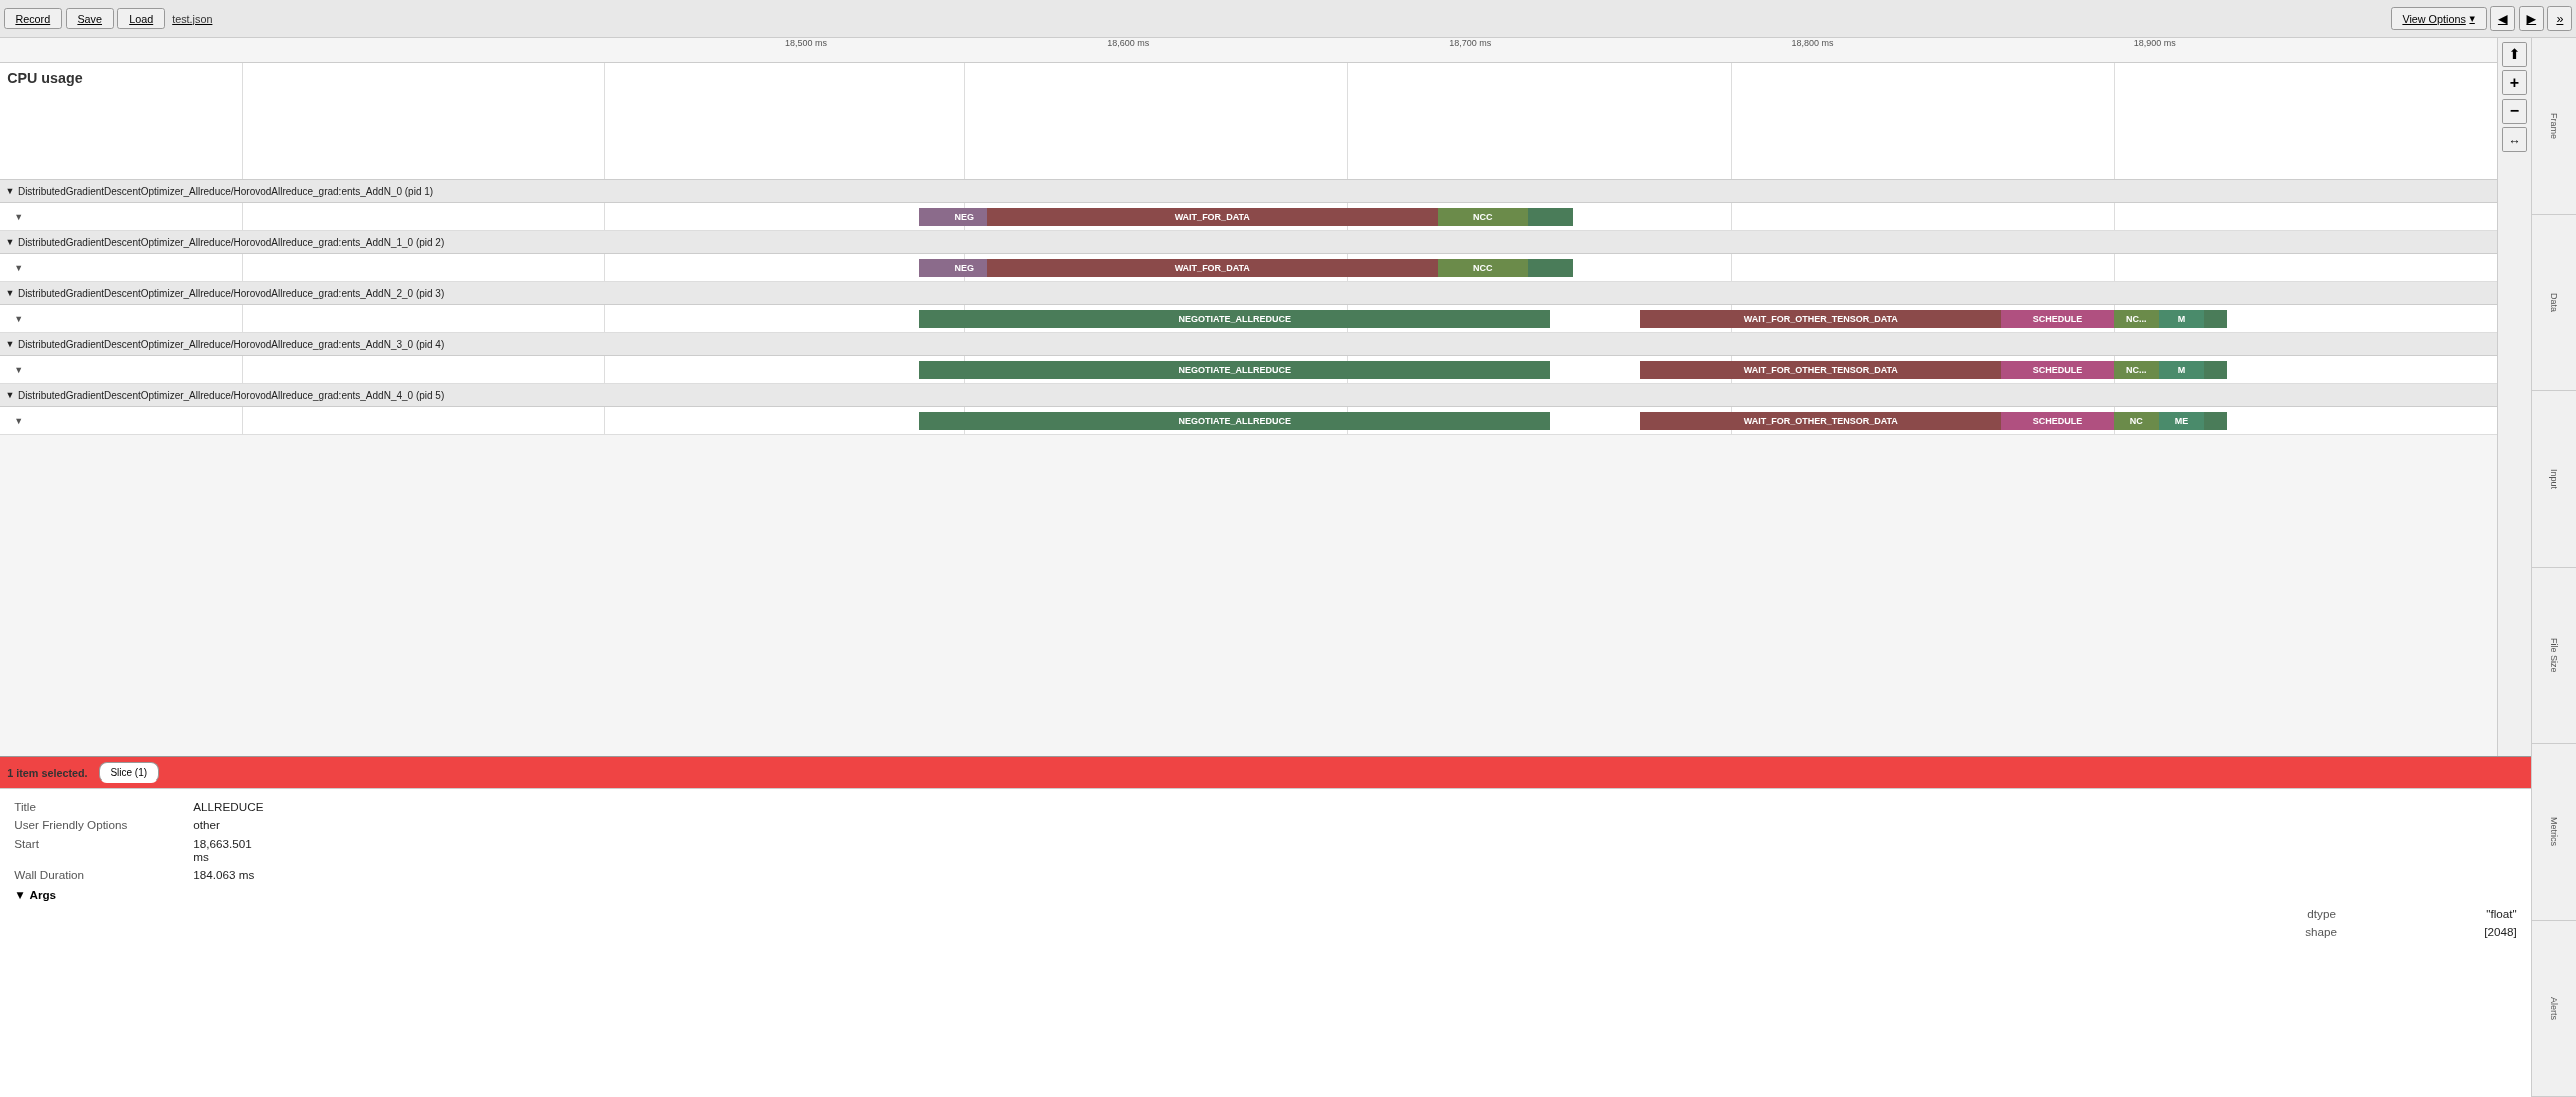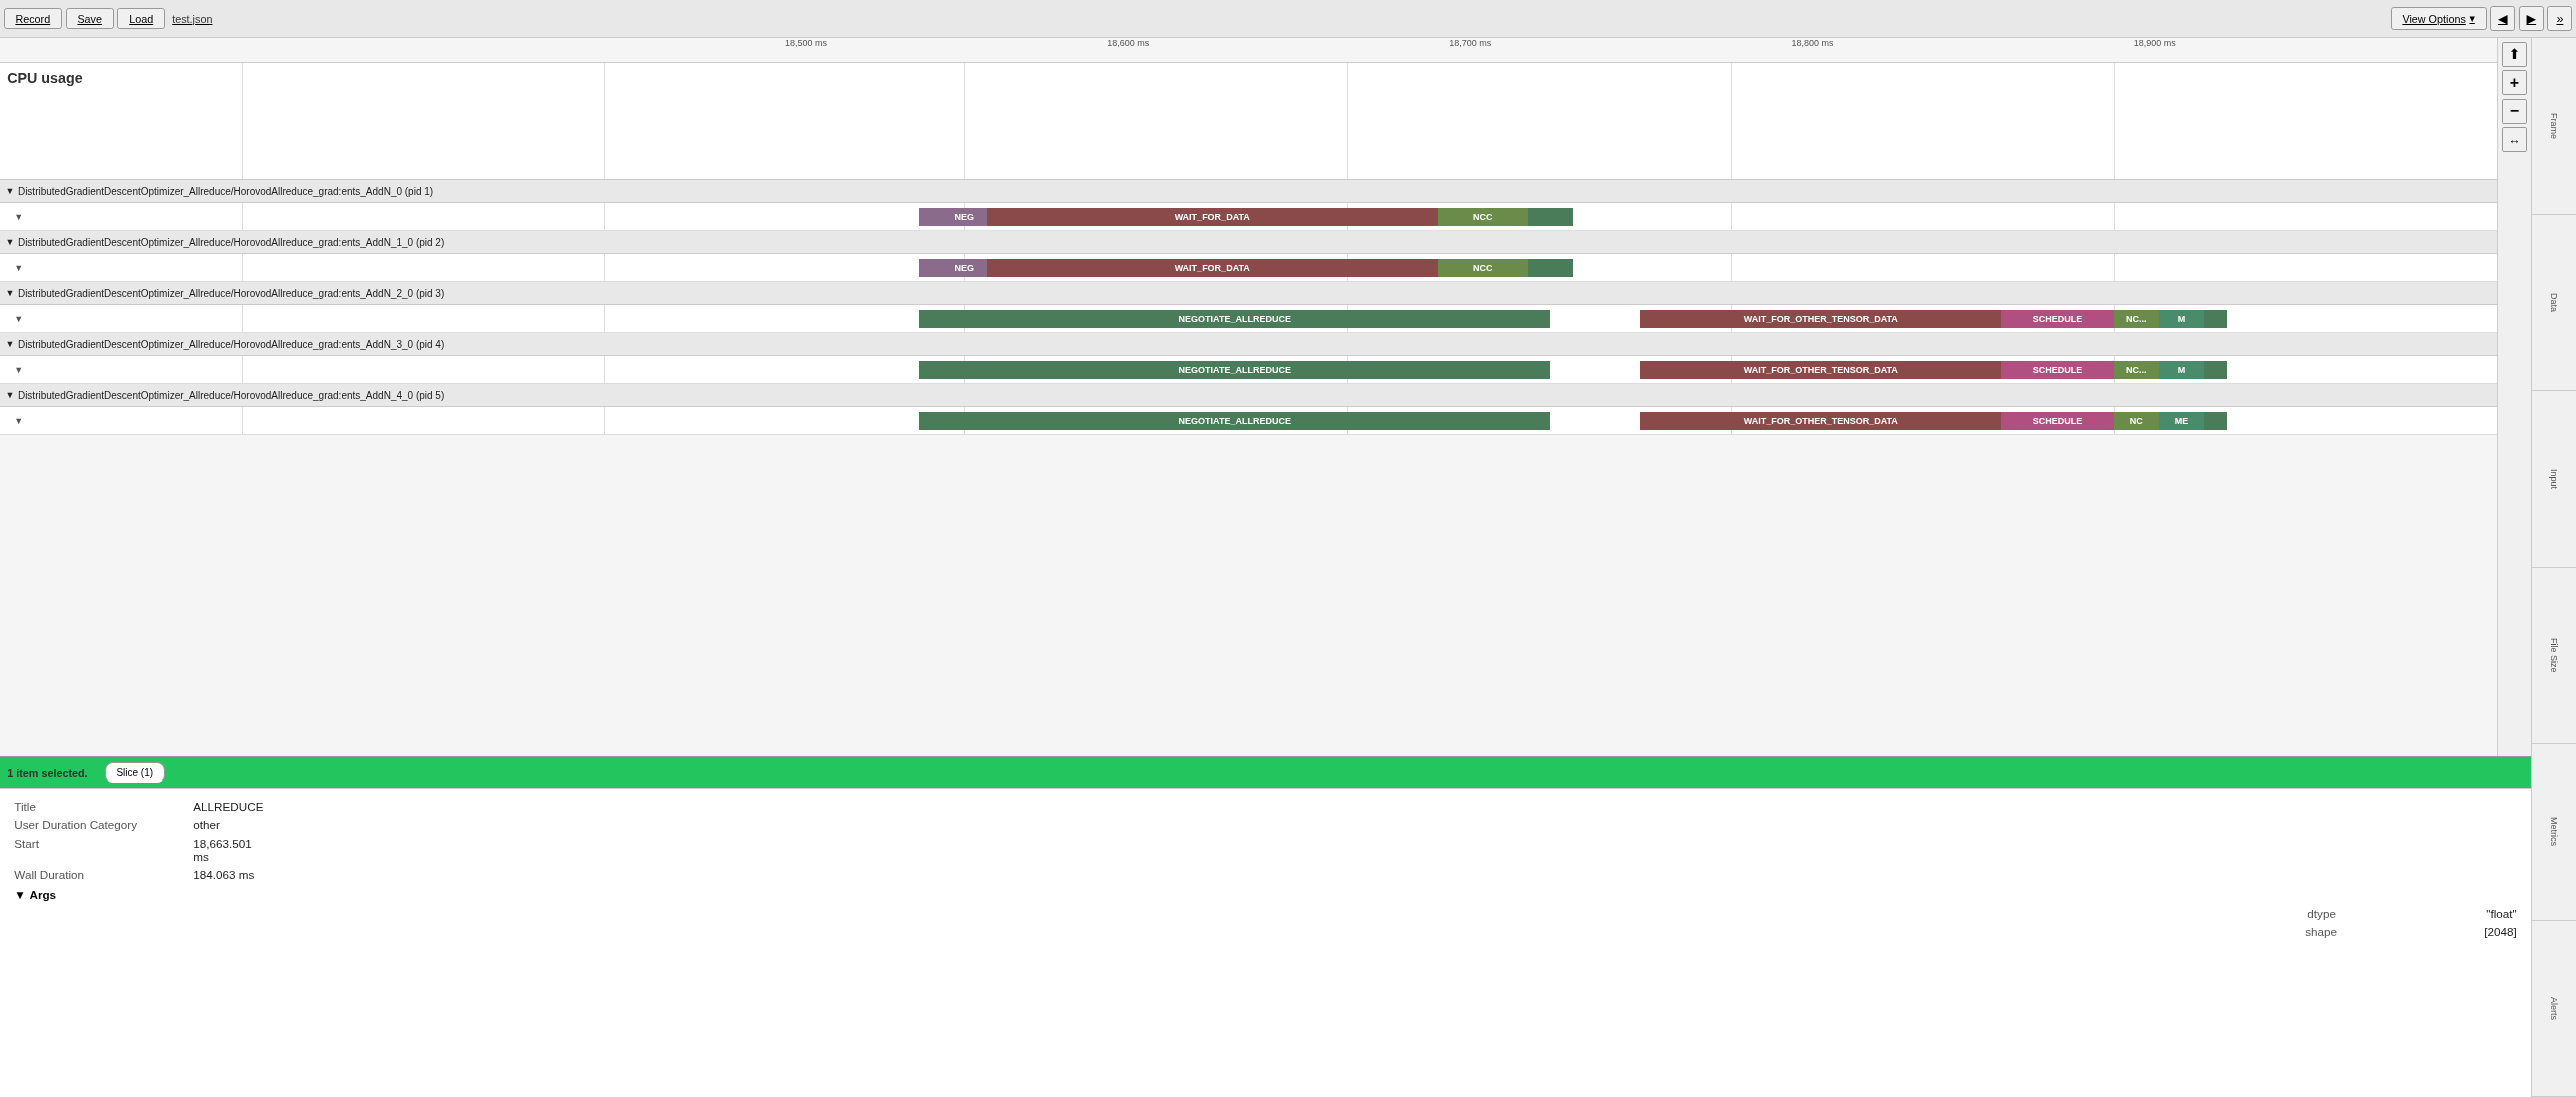--- a/index.html
+++ b/index.html
@@ -209,24 +209,24 @@
     #bottom-panel {
       height: 341px;
       background: white;
       border-top: 1.8px solid #999;
       overflow-y: auto;
     }
     #bottom-tabs {
       display: flex;
       align-items: center;
       height: 32px;
-      background: #22c55e;
+      background: #ef4444;
       border-bottom: 0.9px solid #ccc;
       padding: 0 7.2px;
-      gap: 17px;
+      gap: 11px;
     }
     .selected-label {
       font-size: 10.8px;
       font-weight: bold;
       color: #333;
     }
     .bottom-tab {
       padding: 3.6px 10.8px;
       background: #f0f0f0;
       border: 0.9px solid #999;
@@ -486,21 +486,21 @@
         <span class="selected-label">1 item selected.</span>
         <button class="bottom-tab active">Slice (1)</button>
       </div>
       <div id="bottom-content">
 
       <div class="info-row">
             <div class="info-label">Title</div>
             <div class="info-value" style="white-space: pre;">ALLREDUCE</div>
           </div>
           <div class="info-row">
-            <div class="info-label">User Duration Category</div>
+            <div class="info-label">User Friendly Options</div>
             <div class="info-value" style="white-space: pre;">other</div>
           </div>
           <div class="info-row">
             <div class="info-label">Start</div>
             <div class="info-value" style="white-space: pre;">18,663.501
 ms</div>
           </div>
           <div class="info-row">
             <div class="info-label">Wall Duration</div>
             <div class="info-value" style="white-space: pre;">184.063 ms</div>

